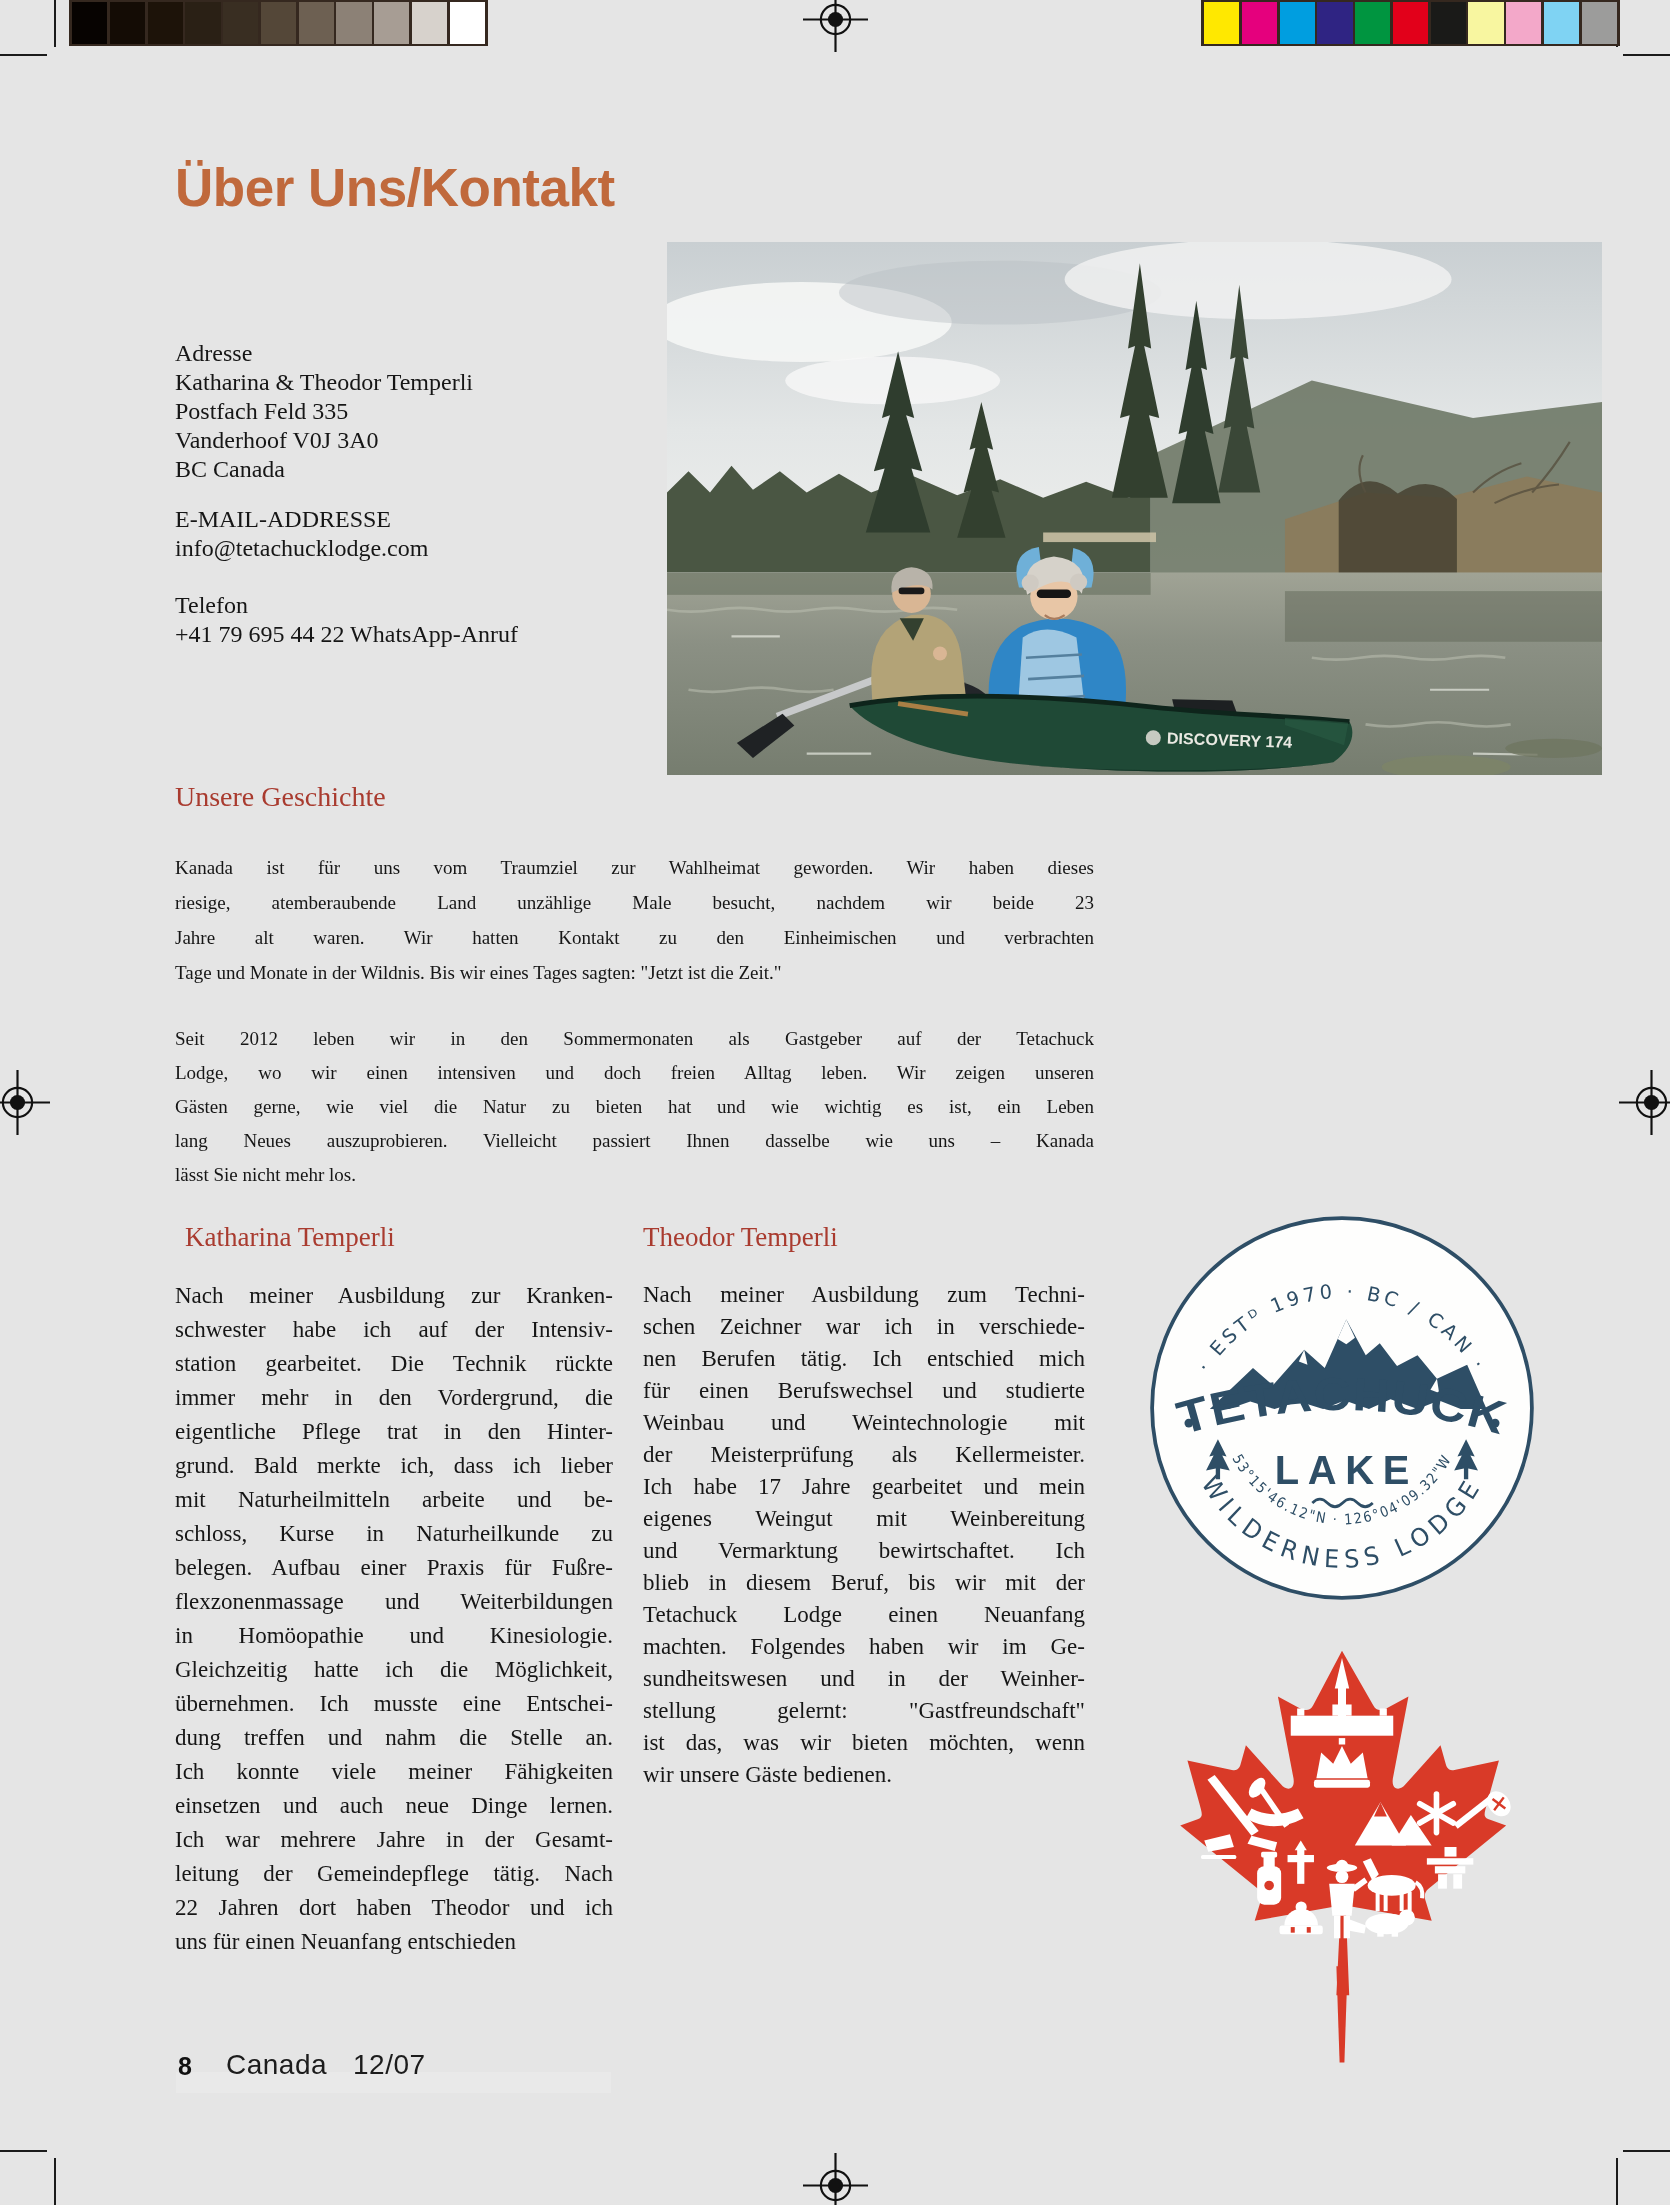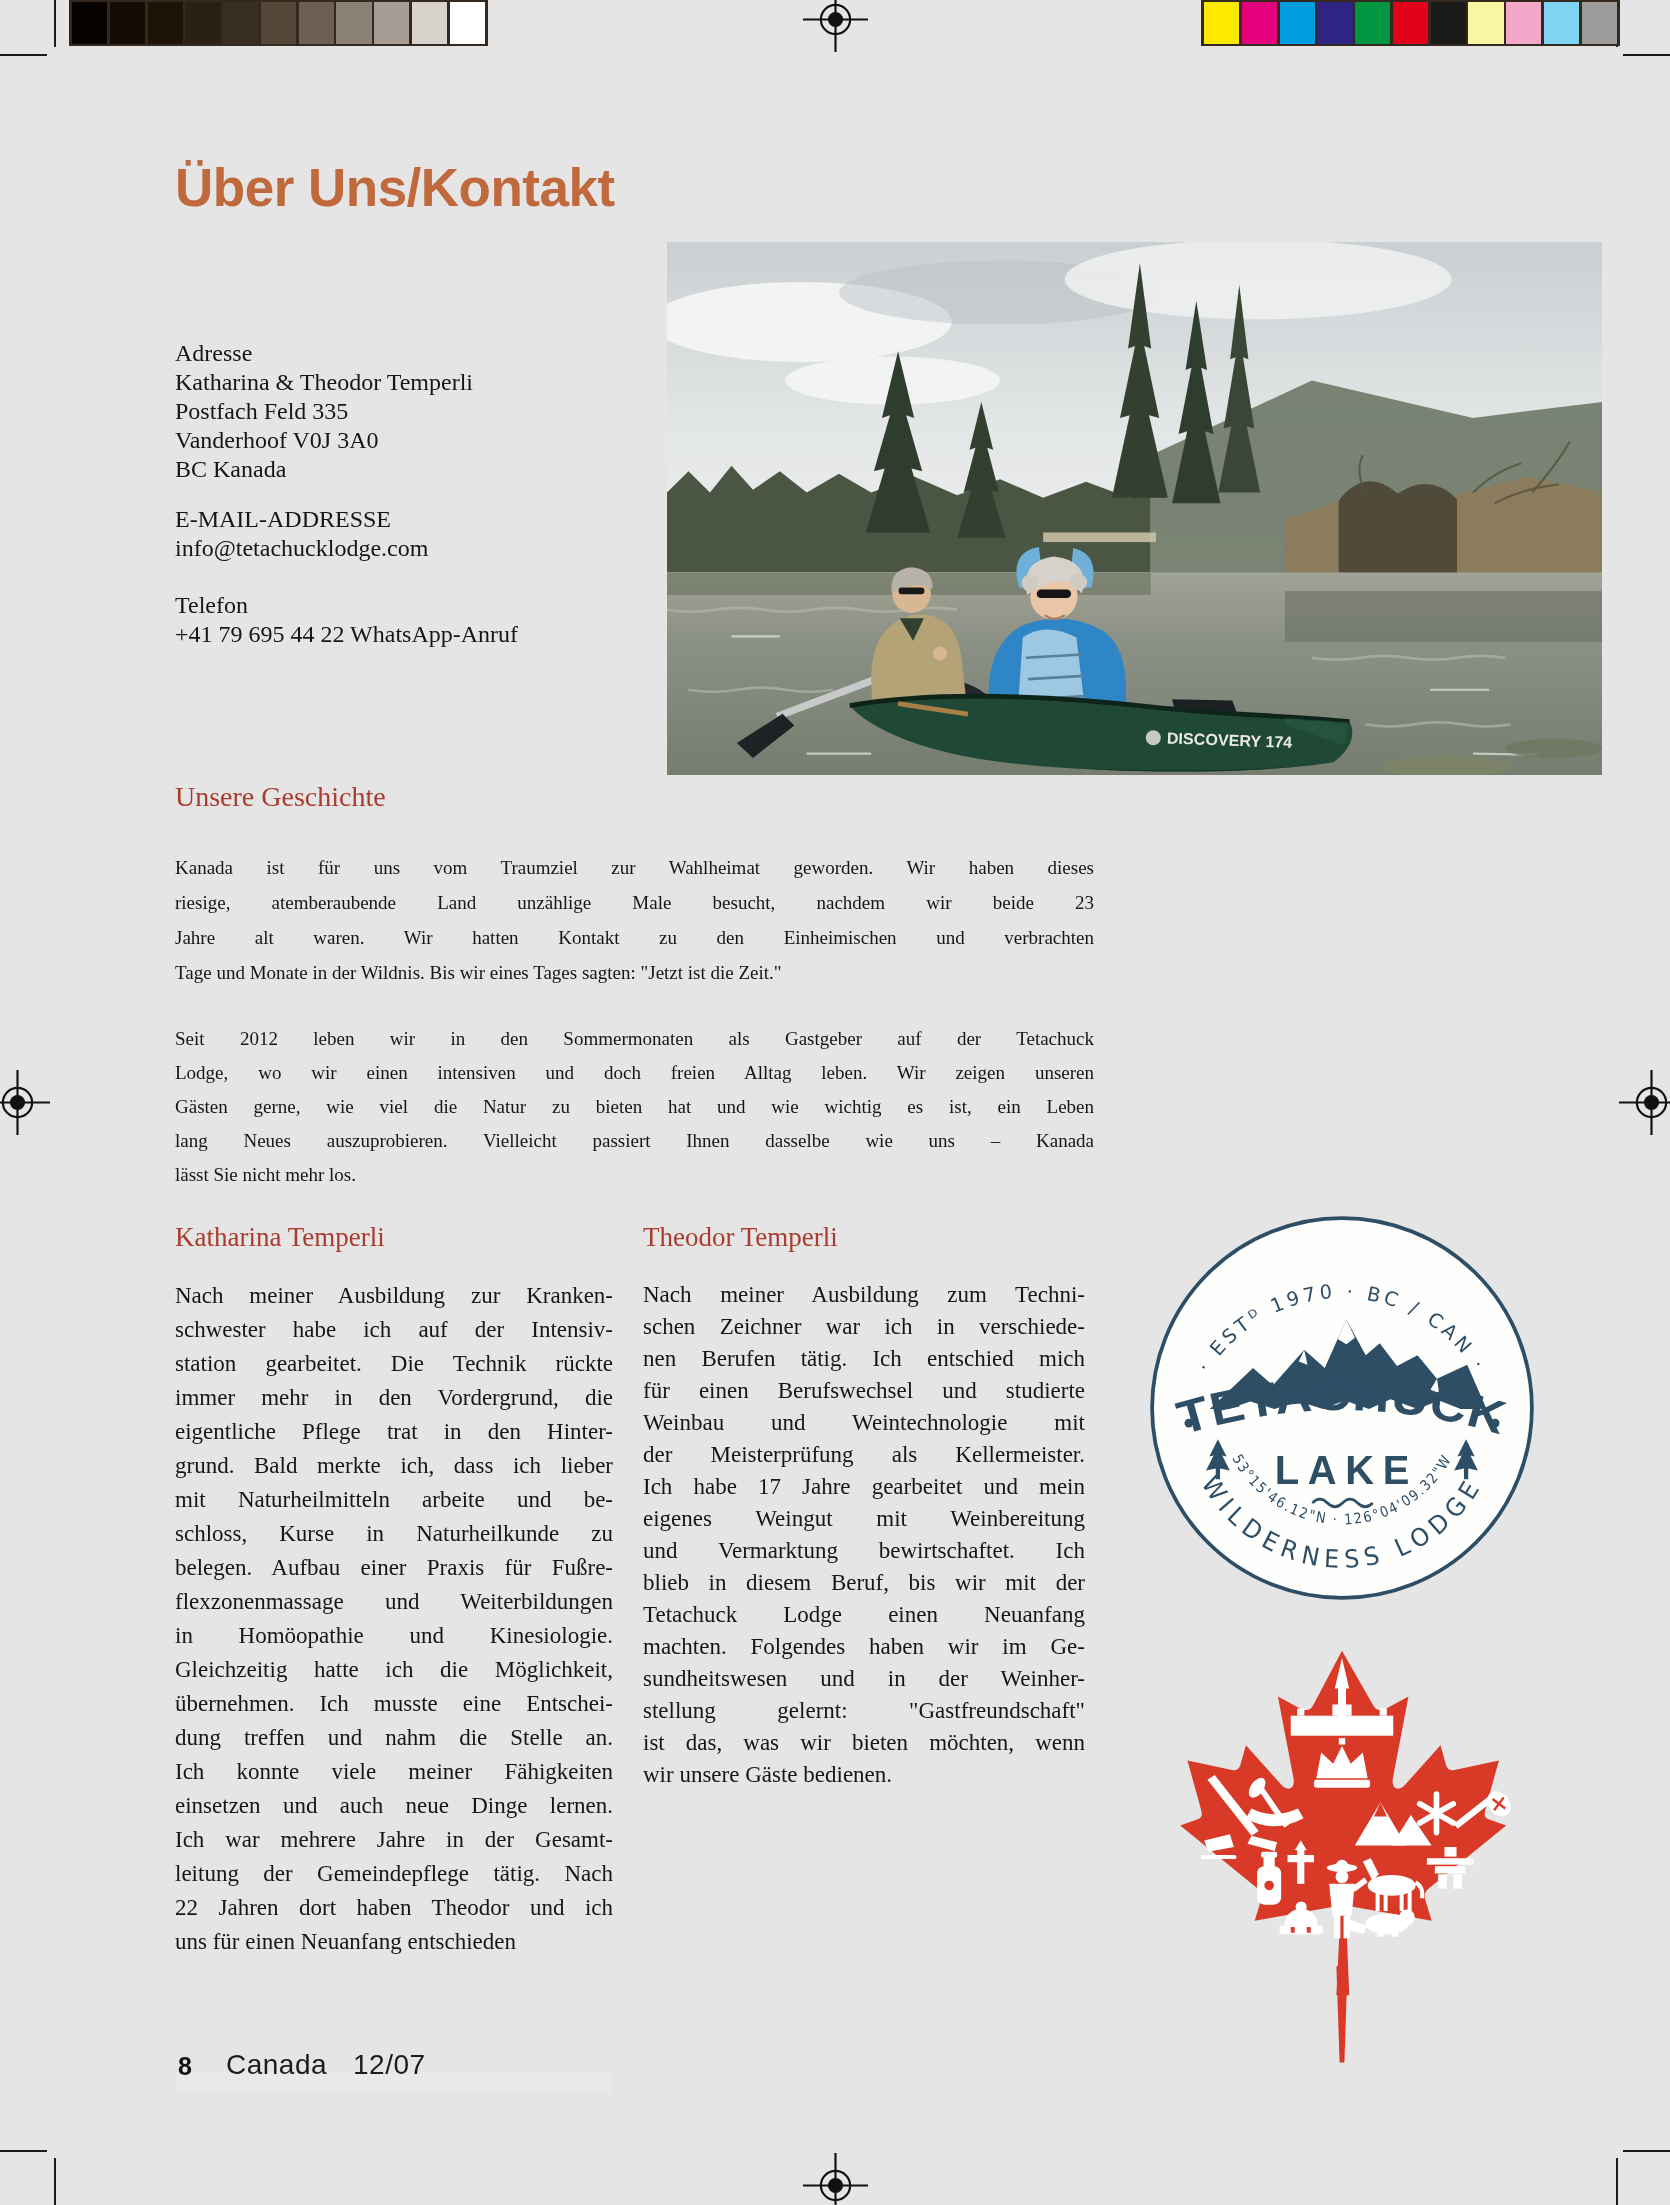--- a/index.html
+++ b/index.html
@@ -123,21 +123,21 @@
   </div>
 
   <div class="title" style="color:#c0693c;">Über Uns/Kontakt</div>
 
   <div class="address">
     <div>Adresse</div>
     <div>
         <div class="tline">Katharina &amp; Theodor Temperli</div>
         <div class="tline">Postfach Feld 335</div>
         <div class="tline">Vanderhoof V0J 3A0</div>
-        <div class="tline">BC Kanada</div>
+        <div class="tline">BC Canada</div>
       </div>
     <div class="cgap1">E-MAIL-ADDRESSE</div>
     <div>info@tetachucklodge.com</div>
     <div class="cgap2">Telefon</div>
     <div>+41 79 695 44 22 WhatsApp-Anruf</div>
   </div>
 
   <div class="photo">
     <svg viewBox="0 0 1740 1000" preserveAspectRatio="none">
       <defs>
@@ -249,21 +249,21 @@
       <div class="tline">Tage und Monate in der Wildnis. Bis wir eines Tages sagten: "Jetzt ist die Zeit."</div>
     </div>
   <div class="story-par p2 jlines">
       <div class="tline">Seit 2012 leben wir in den Sommermonaten als Gastgeber auf der Tetachuck</div>
       <div class="tline">Lodge, wo wir einen intensiven und doch freien Alltag leben. Wir zeigen unseren</div>
       <div class="tline">Gästen gerne, wie viel die Natur zu bieten hat und wie wichtig es ist, ein Leben</div>
       <div class="tline">lang Neues auszuprobieren. Vielleicht passiert Ihnen dasselbe wie uns – Kanada</div>
       <div class="tline">lässt Sie nicht mehr los.</div>
     </div>
 
-  <div class="col-heading" style="left:175px;top:1222px;color:#a93b2f;">Katharina Temperli</div>
+  <div class="col-heading" style="left:185px;top:1222px;color:#a93b2f;">Katharina Temperli</div>
   <div class="col-heading" style="left:643px;top:1222px;color:#a93b2f;">Theodor Temperli</div>
   <div class="col-text jlines" style="left:175px;top:1279px;">
       <div class="tline">Nach meiner Ausbildung zur Kranken-</div>
       <div class="tline">schwester habe ich auf der Intensiv-</div>
       <div class="tline">station gearbeitet. Die Technik rückte</div>
       <div class="tline">immer mehr in den Vordergrund, die</div>
       <div class="tline">eigentliche Pflege trat in den Hinter-</div>
       <div class="tline">grund. Bald merkte ich, dass ich lieber</div>
       <div class="tline">mit Naturheilmitteln arbeite und be-</div>
       <div class="tline">schloss, Kurse in Naturheilkunde zu</div>

